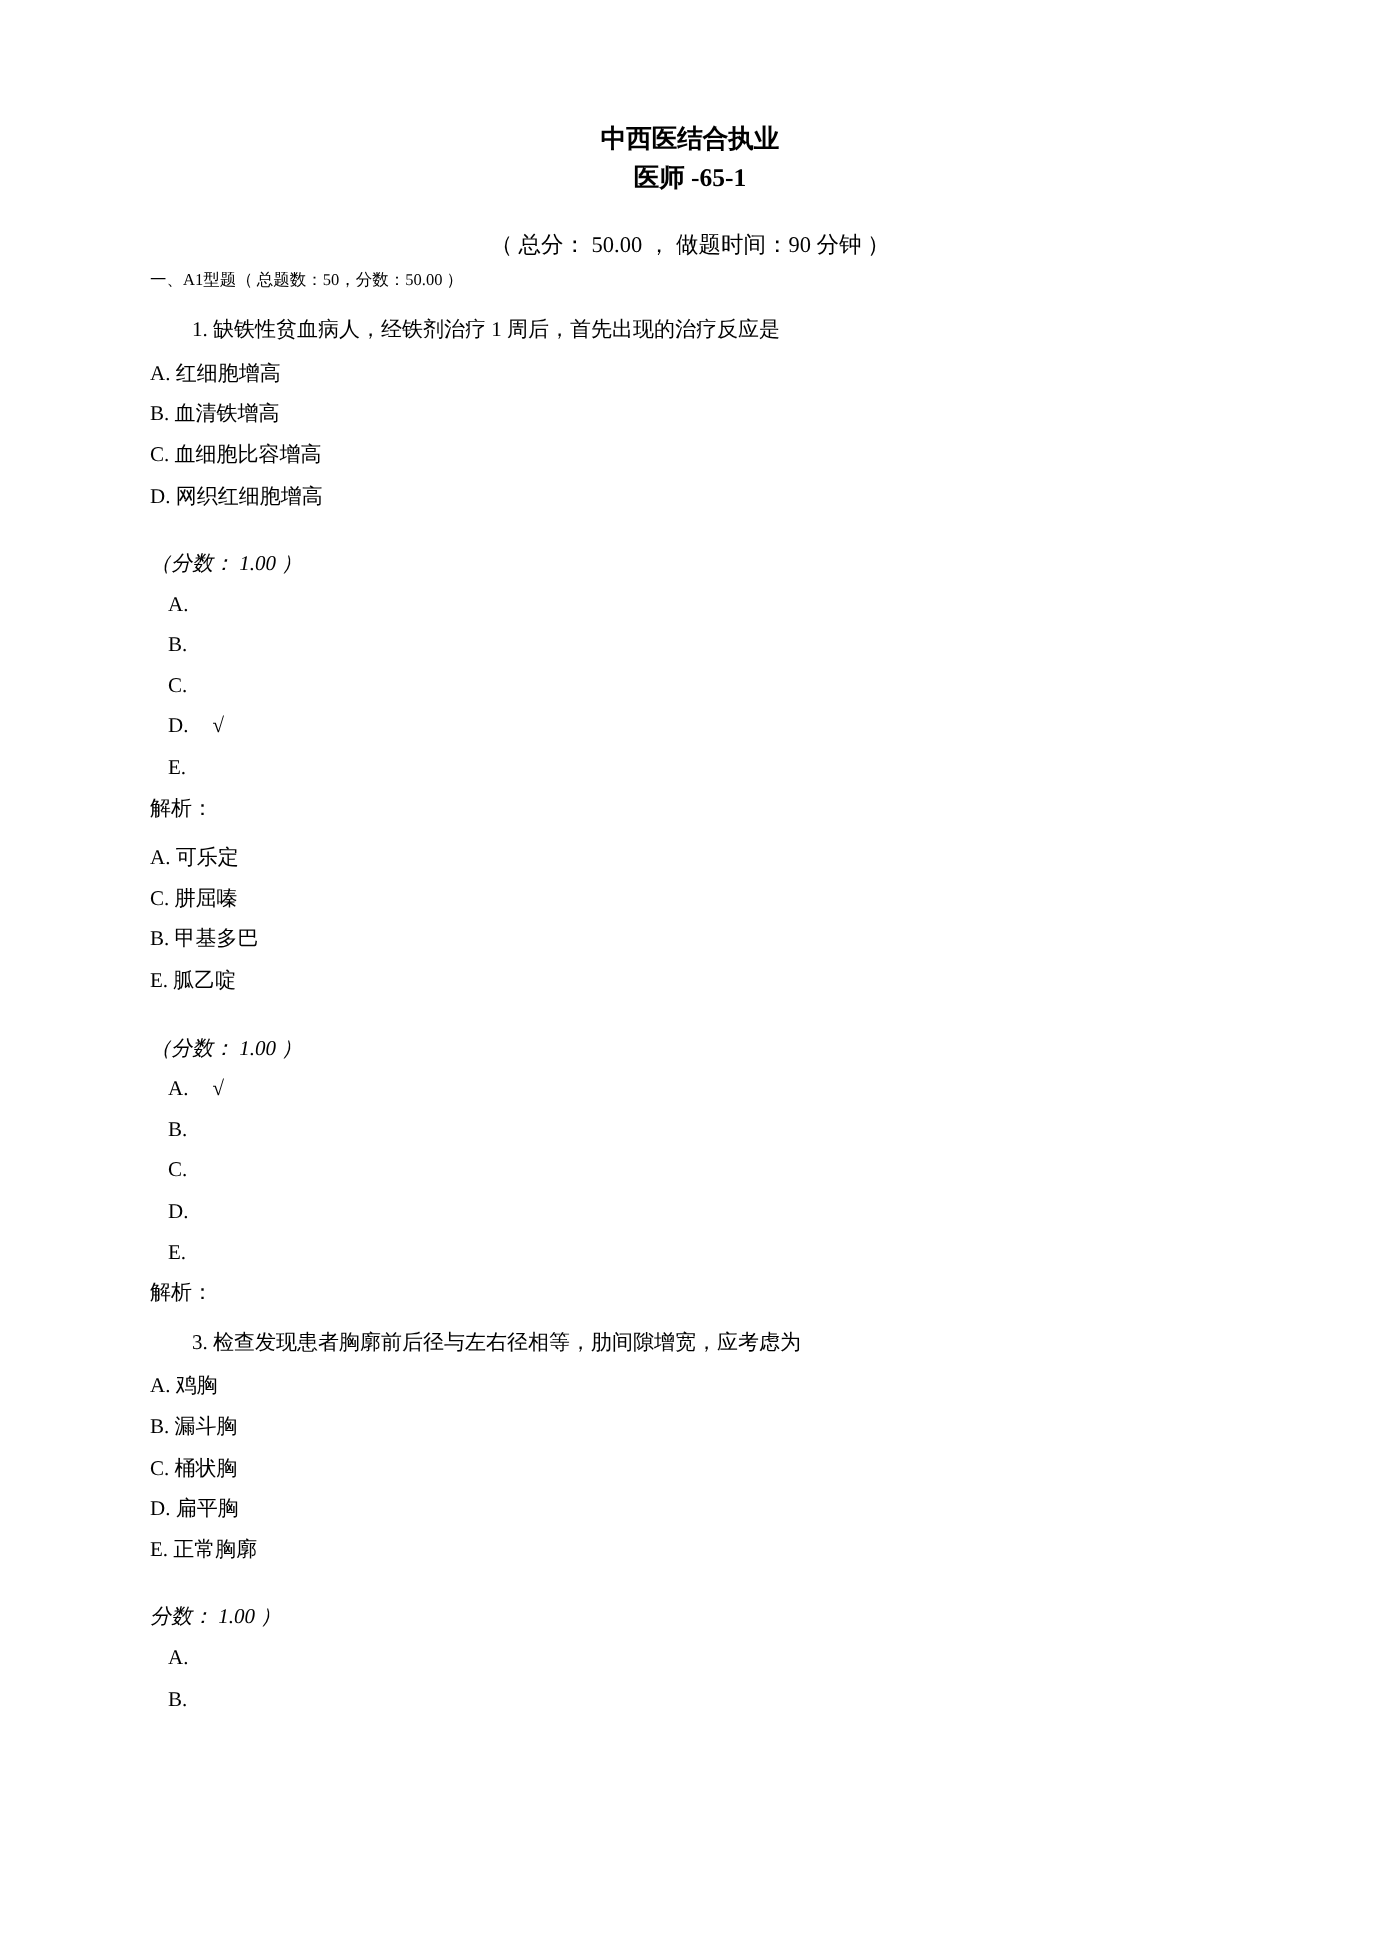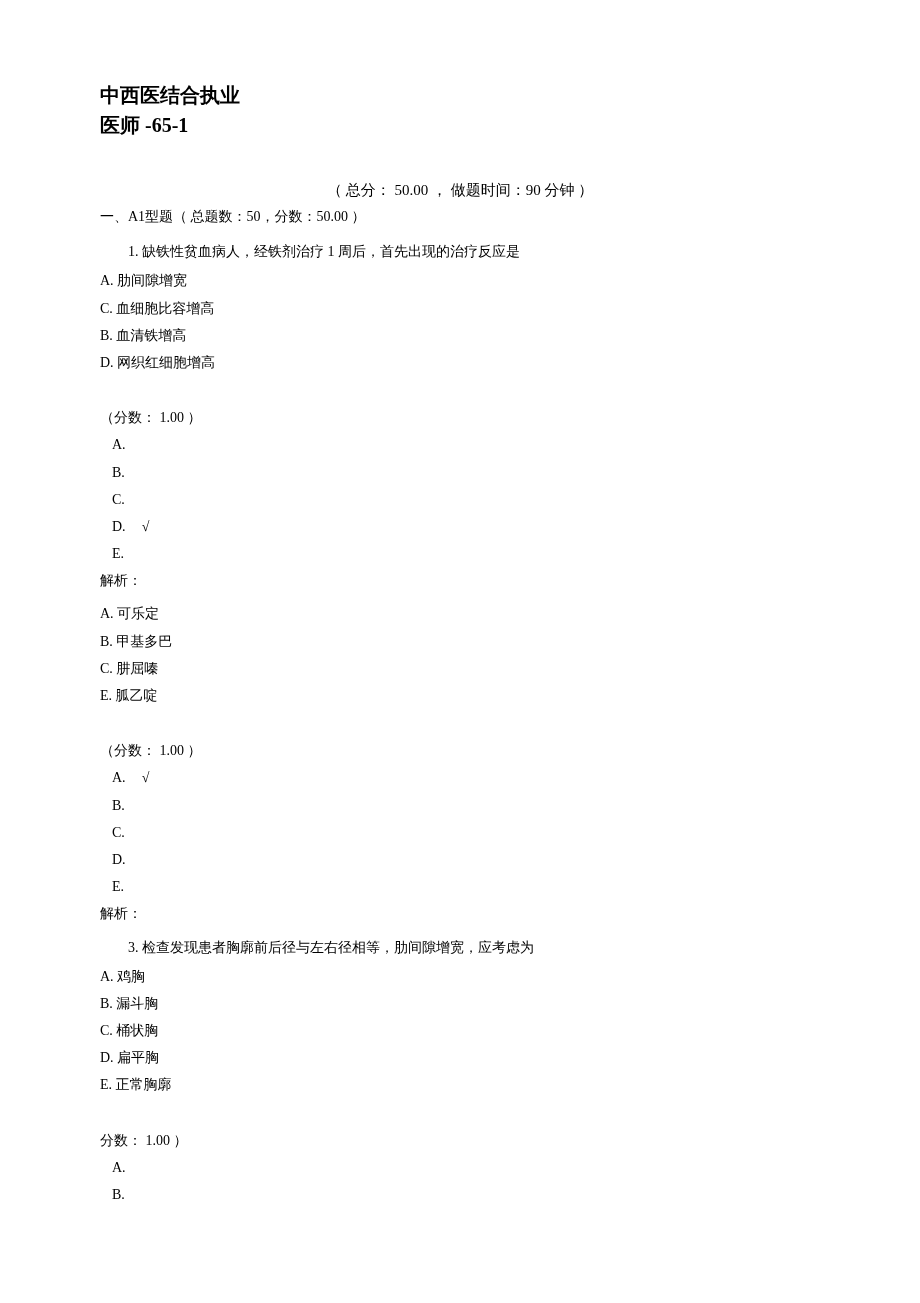--- a/index.html
+++ b/index.html
@@ -7,47 +7,48 @@
       font-size: 14px;
       line-height: 1.8;
       color: #000;
       background: #fff;
       margin: 0;
       padding: 80px 100px;
       width: 920px;
       box-sizing: border-box;
     }
     .title {
-      text-align: left;
-      font-size: 20px;
+      text-align: center;
+      font-size: 17px;
       font-weight: bold;
       line-height: 1.5;
-      margin-bottom: 37px;
+      margin-bottom: 20px;
     }
     .meta {
       text-align: center;
       font-size: 15px;
     }
     .section-header {
-      font-size: 14px;
+      font-size: 11px;
       margin-bottom: 10px;
     }
     .question-block {
       margin-bottom: 8px;
     }
     .question-text {
       margin-bottom: 4px;
       margin-left: 28px;
     }
     .option {
       margin-bottom: 2px;
     }
     .score-block {
-      margin-top: 30px;
+      margin-top: 20px;
       margin-bottom: 2px;
+      font-style: italic;
     }
     .answer-line {
       padding-left: 12px;
       margin-bottom: 2px;
     }
     .answer-mark {
       margin-left: 16px;
     }
     .analysis {
       margin-bottom: 8px;
@@ -61,36 +62,36 @@
   <div>医师 -65-1</div>
 </div>
 
 <div class="meta">（ 总分： 50.00 ， 做题时间：90 分钟 ）</div>
 
 <div class="section-header">一、A1型题（ 总题数：50，分数：50.00 ）</div>
 
 <div id="questions-container">
     <div class="question-block">
       <div class="question-text">1.    缺铁性贫血病人，经铁剂治疗  1 周后，首先出现的治疗反应是</div>
-      <div class="option">A.  肋间隙增宽</div>
+      <div class="option">A.  红细胞增高</div>
+      <div class="option">B.  血清铁增高</div>
       <div class="option">C.  血细胞比容增高</div>
-      <div class="option">B.  血清铁增高</div>
       <div class="option">D.  网织红细胞增高</div>
       <div class="score-block">（分数：  1.00 ）</div>
       <div class="answer-line">A.</div>
       <div class="answer-line">B.</div>
       <div class="answer-line">C.</div>
       <div class="answer-line"><span>D.</span><span class="answer-mark">√</span></div>
       <div class="answer-line">E.</div>
       <div class="analysis">解析：</div>
     </div>
     <div class="question-block">
       <div class="option">A.  可乐定</div>
+      <div class="option">C.  肼屈嗪</div>
       <div class="option">B.  甲基多巴</div>
-      <div class="option">C.  肼屈嗪</div>
       <div class="option">E.  胍乙啶</div>
       <div class="score-block">（分数：  1.00 ）</div>
       <div class="answer-line"><span>A.</span><span class="answer-mark">√</span></div>
       <div class="answer-line">B.</div>
       <div class="answer-line">C.</div>
       <div class="answer-line">D.</div>
       <div class="answer-line">E.</div>
       <div class="analysis">解析：</div>
     </div>
     <div class="question-block">

